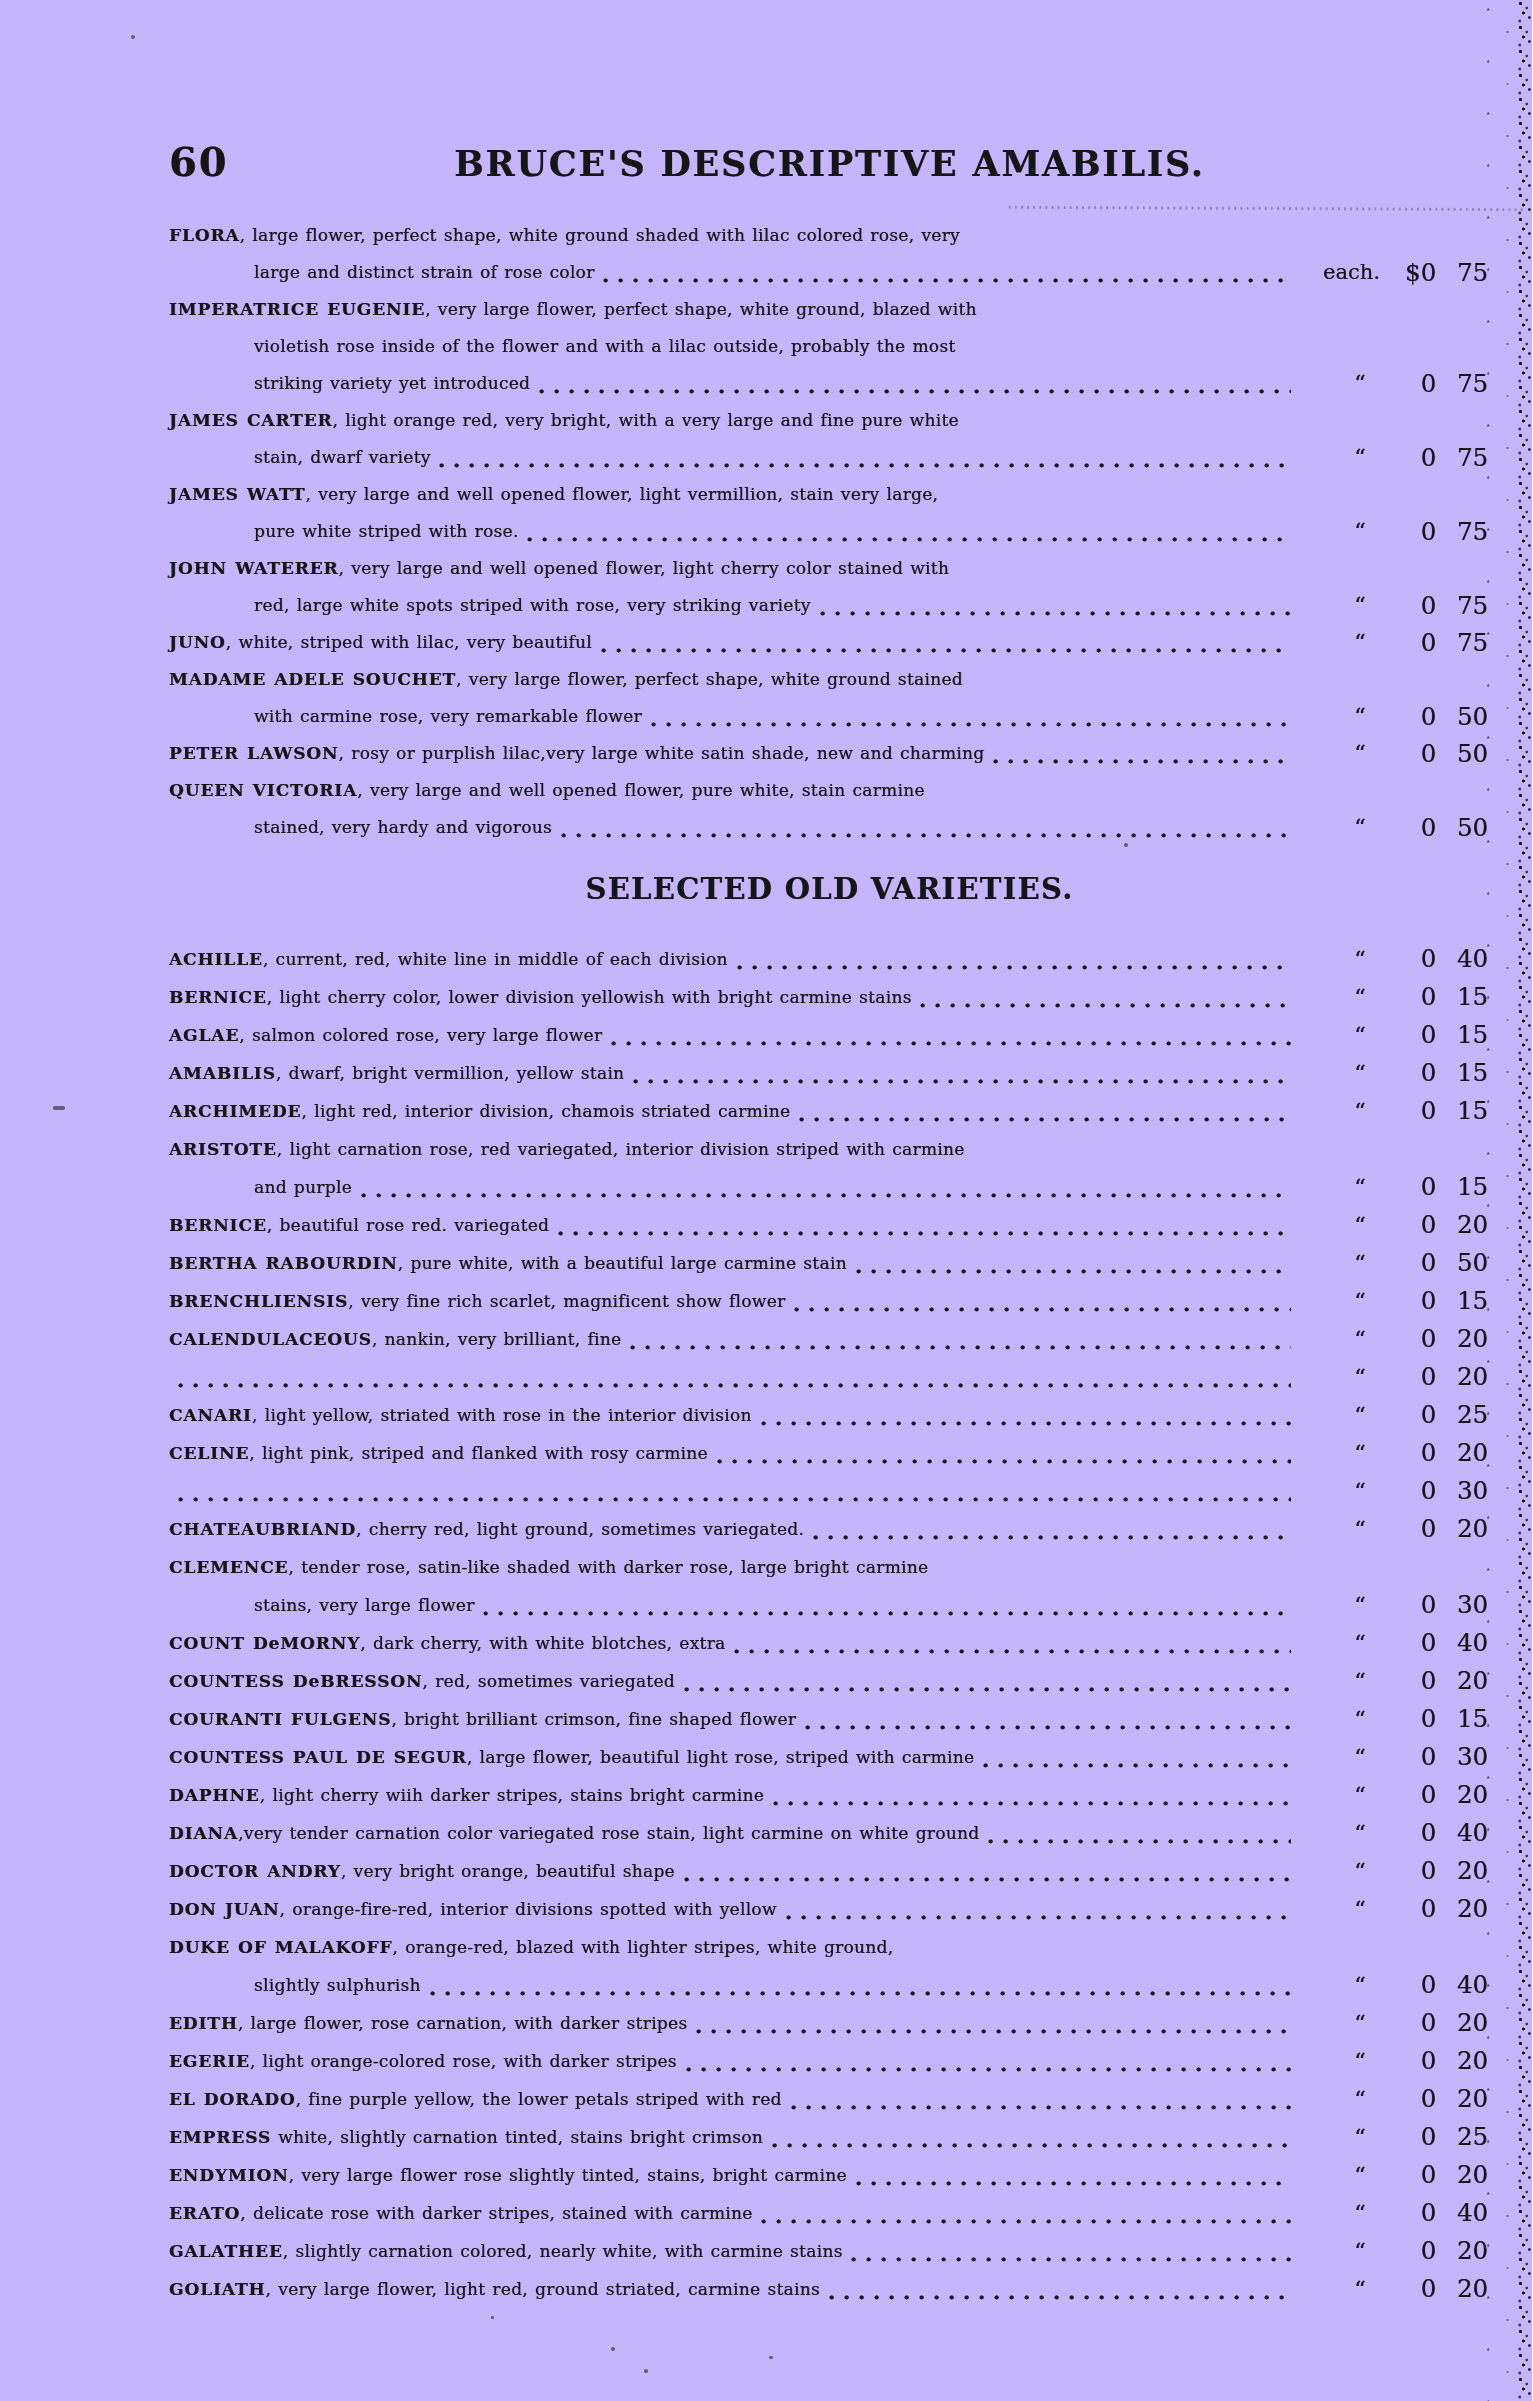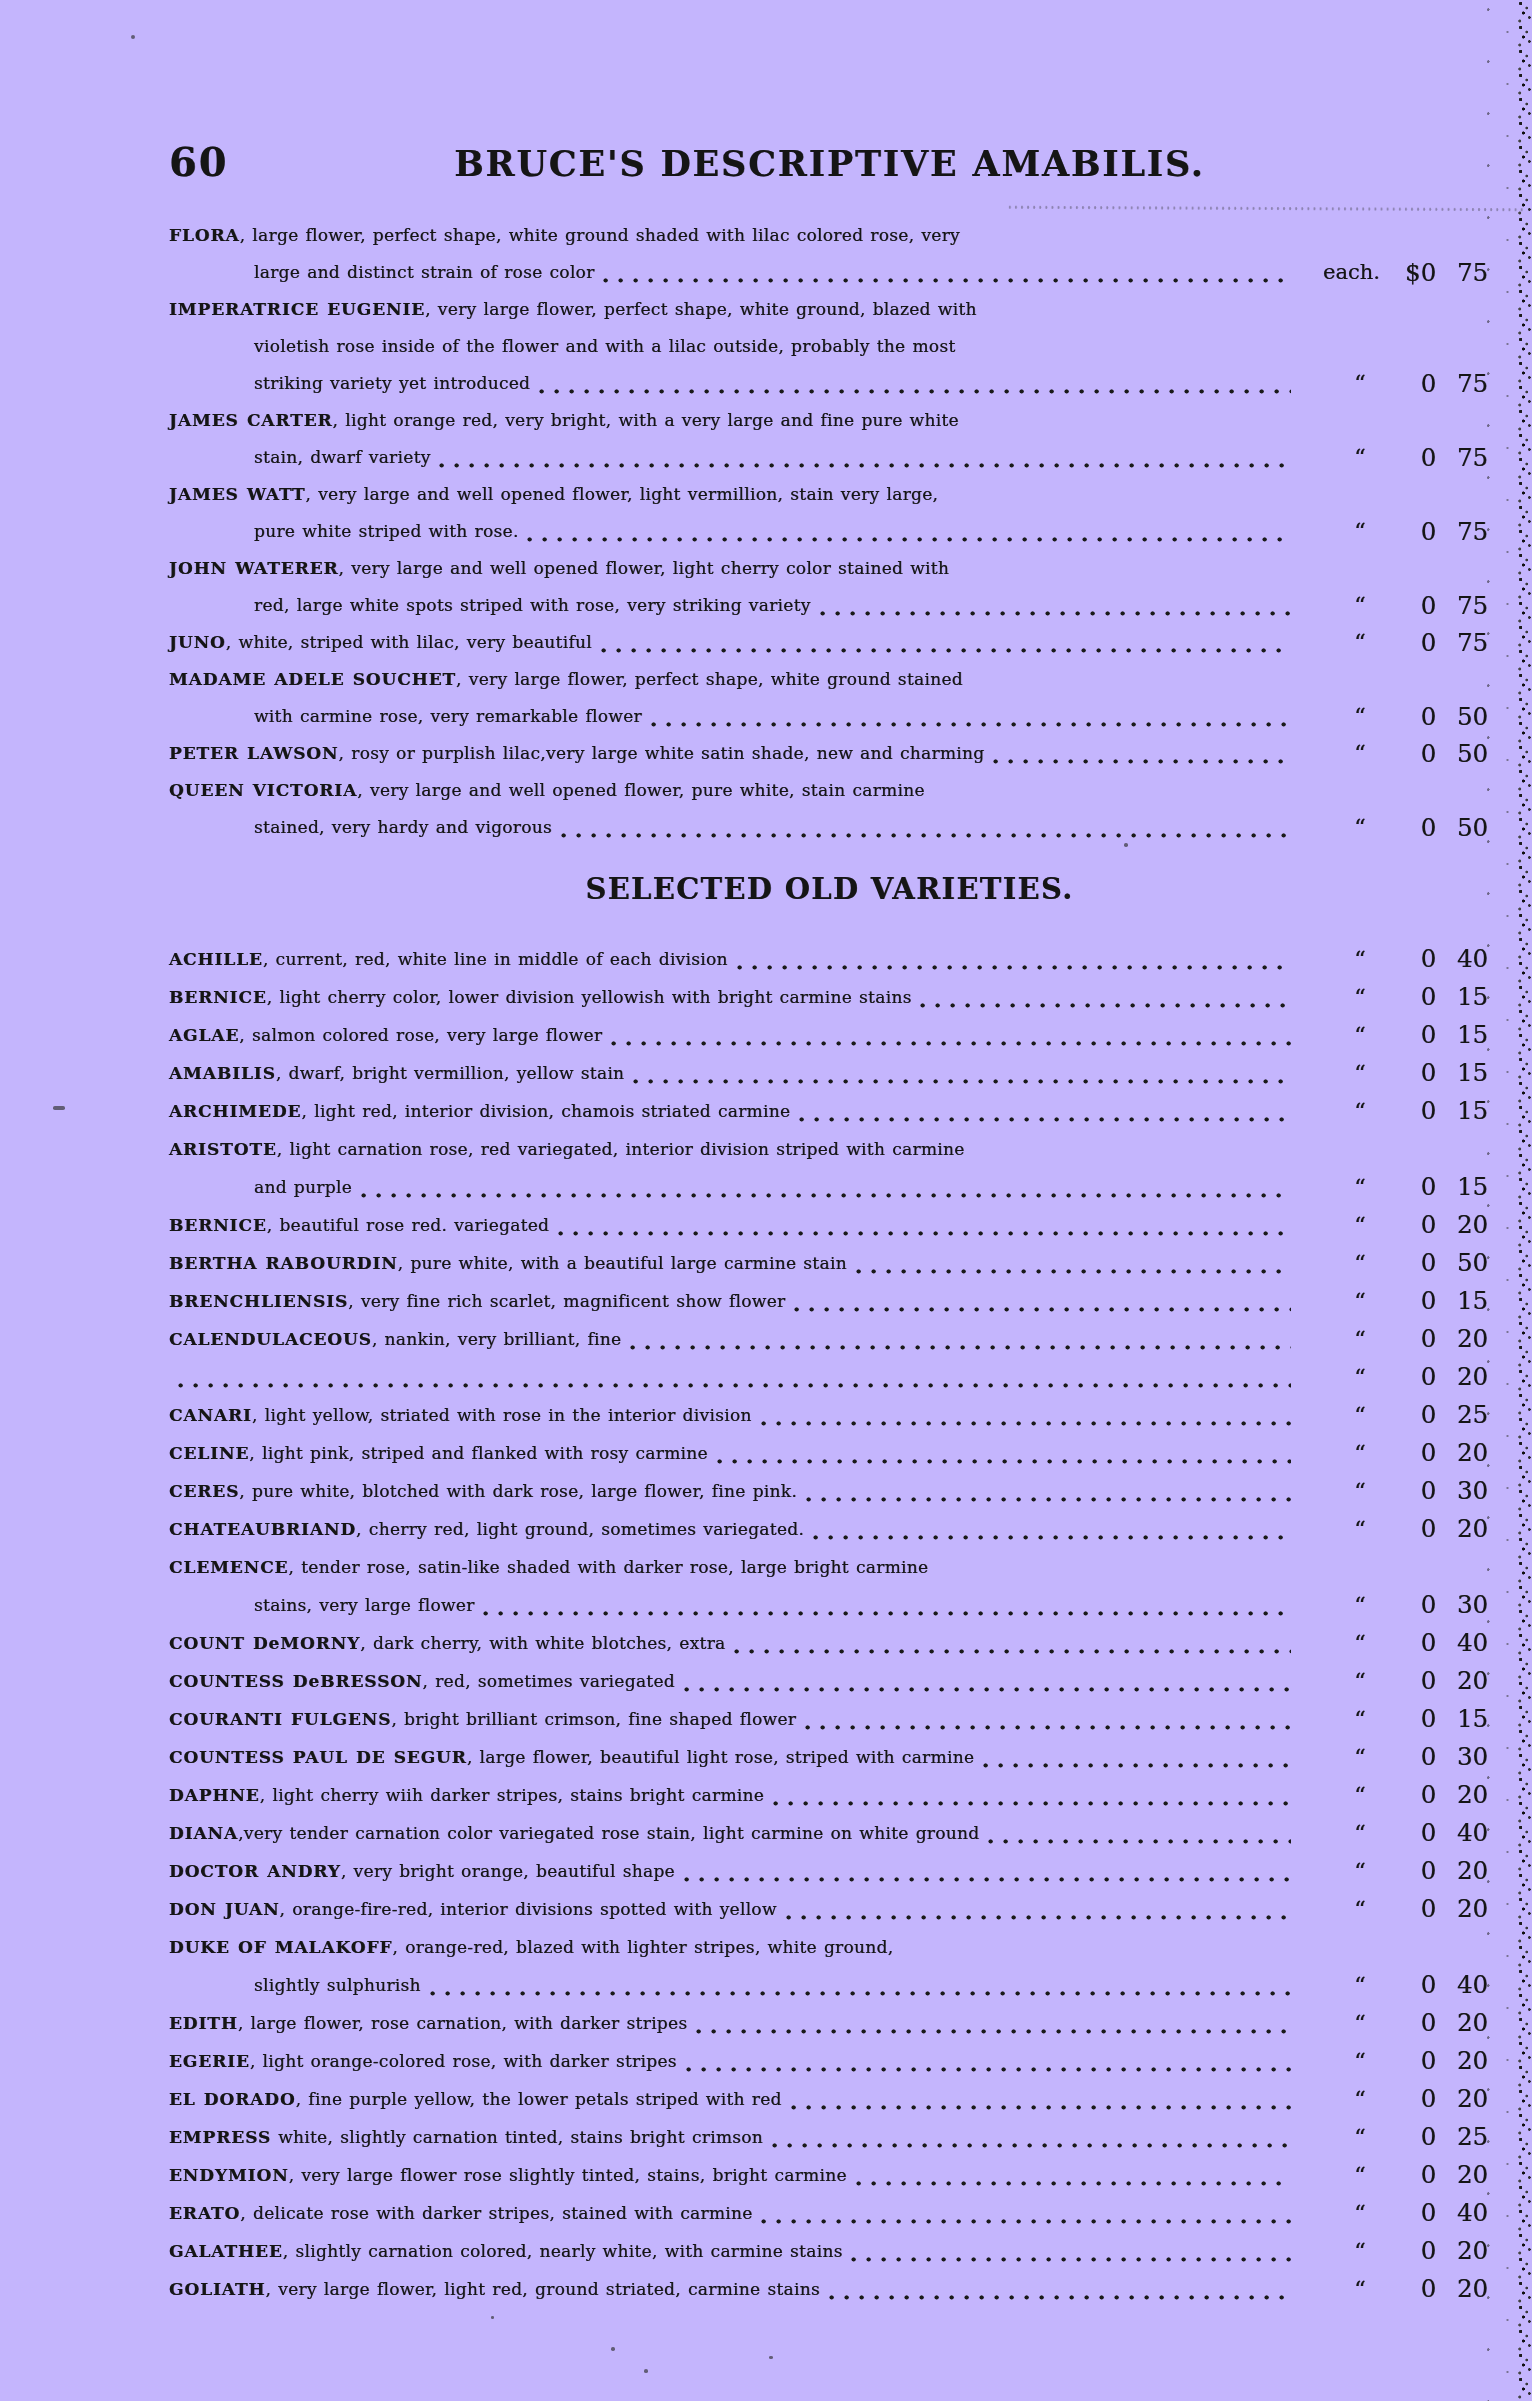--- a/index.html
+++ b/index.html
@@ -295,21 +295,20 @@
           <span class="txt"><b class="name">CELINE</b>, light pink, striped and flanked with rosy carmine</span>
           <span class="leader"></span>
         </div>
         <div class="pricewrap ink">
           <span class="unit">“</span>
           <span class="amount">0 20</span>
         </div>
       </div>
       <div class="entry">
         <div class="line ink last">
-          <span class="txt"><b class="name">CERES</b>, pure white, blotched with dark rose, large flower, fine pink.</span>
           <span class="leader"></span>
         </div>
         <div class="pricewrap ink">
           <span class="unit">“</span>
           <span class="amount">0 30</span>
         </div>
       </div>
       <div class="entry">
         <div class="line ink last">
           <span class="txt"><b class="name">CHATEAUBRIAND</b>, cherry red, light ground, sometimes variegated.</span>

